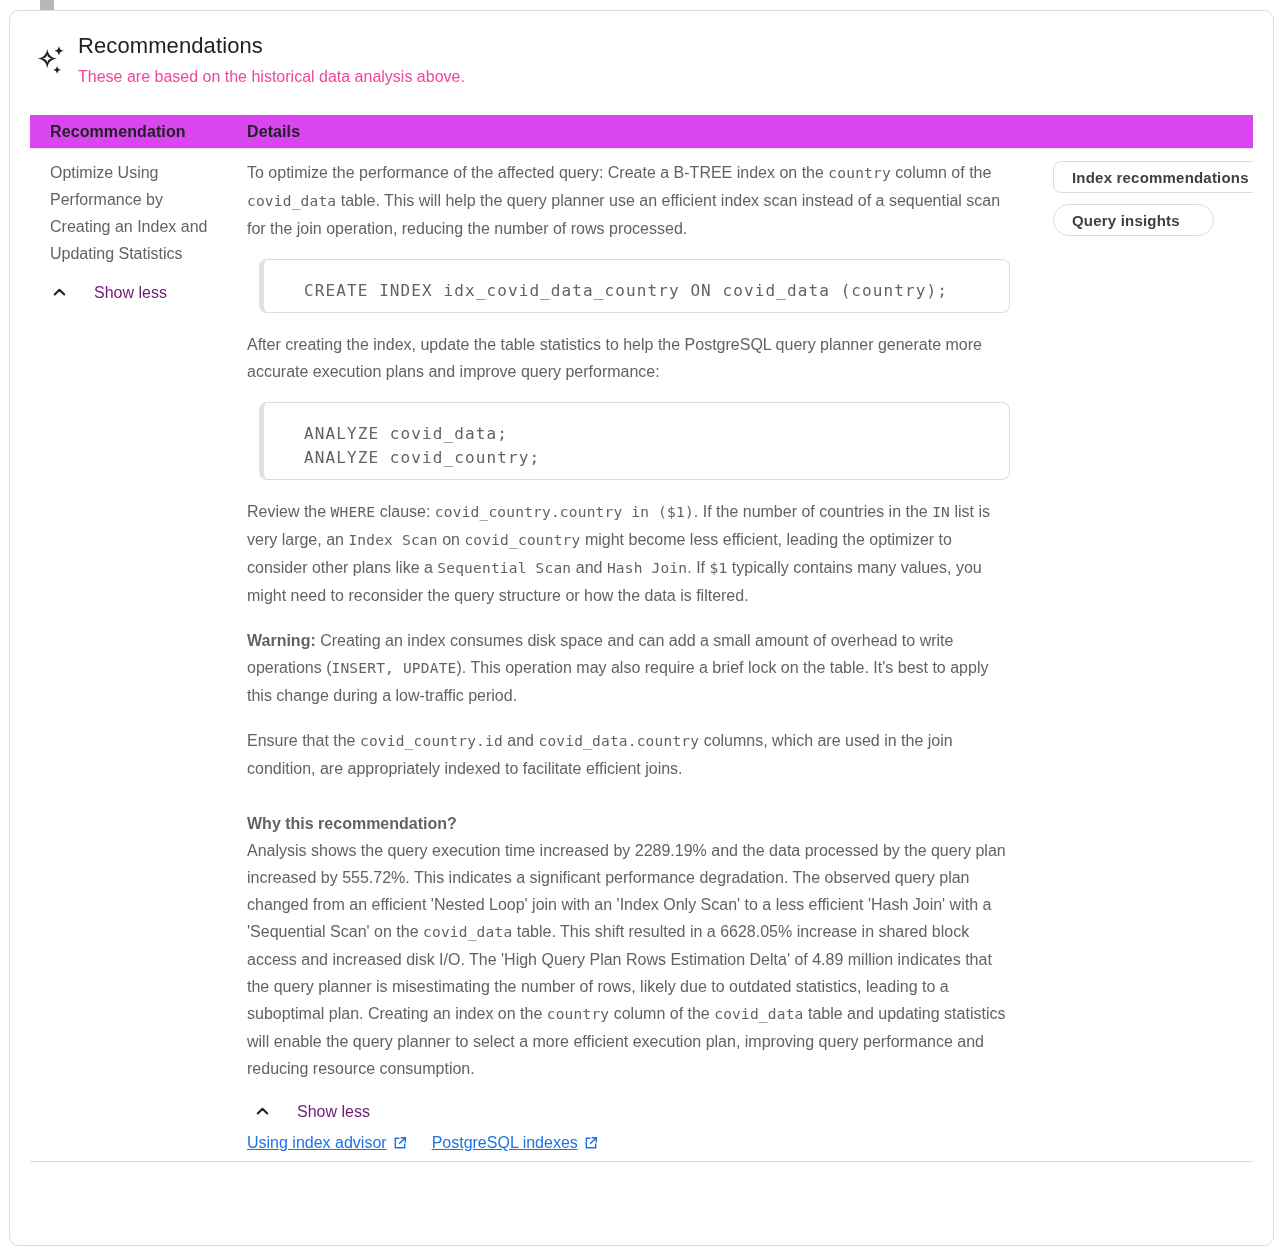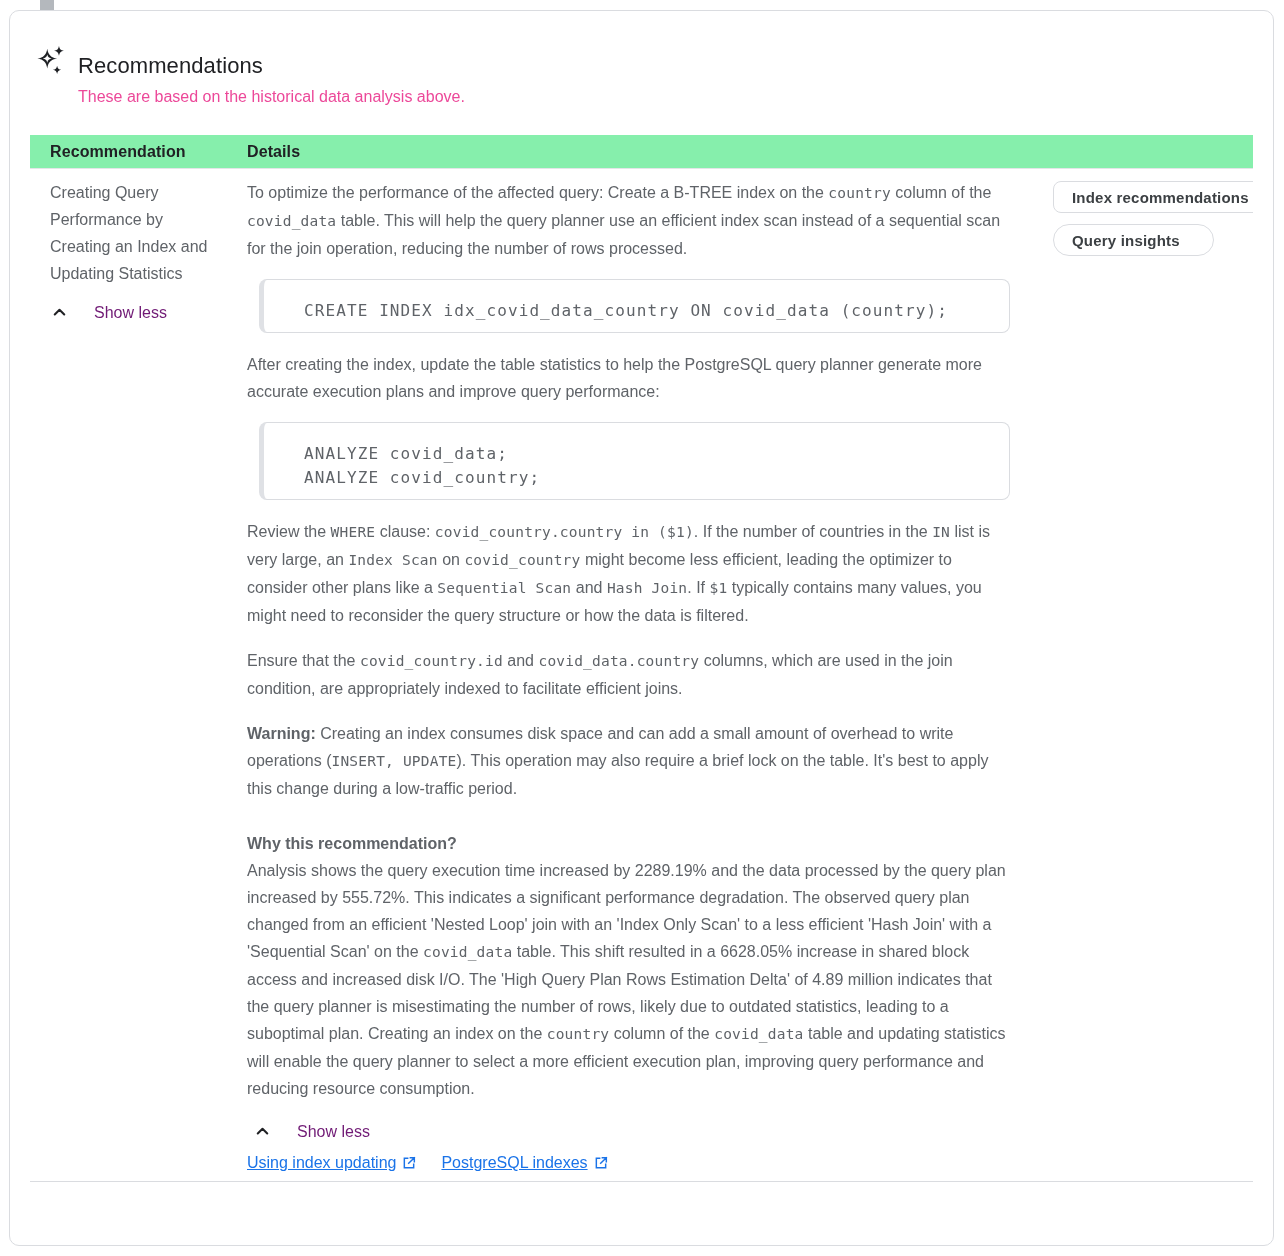--- a/index.html
+++ b/index.html
@@ -22,37 +22,37 @@
     border: 1px solid #dadce0;
     border-radius: 10px;
     overflow: hidden;
   }
   
   .card-header {
     display: flex; align-items: flex-start;
     padding: 20px 0 0 26px;
   }
   .sparkle-wrap { width: 30px; height: 34px; margin-top: 12px; flex: 0 0 auto; }
-  .header-text { margin-left: 12px; margin-top: 20px; }
+  .header-text { margin-left: 12px; }
   .page-title {
     font-size: 22px; color: #202124; font-weight: 400;
     line-height: 30px; letter-spacing: 0.1px;
   }
   .page-subtitle {
     font-size: 16px; color: #ec4899; line-height: 24px; margin-top: 4px;
   }
   
   .table {
     margin: 26px 0 0 20px;
     width: 1223px;
     overflow: hidden;
   }
   .table-header {
     display: grid; grid-template-columns: 217px 1fr;
-    background: #86efac;
+    background: #d946ef;
     height: 34px; align-items: center;
     border-bottom: 1px solid #e3e6e8;
   }
   .th {
     font-size: 16px; font-weight: 700; color: #202124; letter-spacing: 0.1px;
   }
   .th-rec { padding-left: 20px; }
   .table-row {
     display: grid;
     grid-template-columns: 217px 806px 200px;
@@ -161,21 +161,21 @@
   <div class="table">
 
     <div class="table-header">
       <div class="th th-rec">Recommendation</div>
       <div class="th">Details</div>
     </div>
 
     <div class="table-row">
 
       <div class="rec-cell">
-        <div class="rec-title">Creating Query Performance by Creating an Index and Updating Statistics</div>
+        <div class="rec-title">Optimize Using Performance by Creating an Index and Updating Statistics</div>
         <button class="show-less">
           <svg width="19" height="19" viewBox="0 0 24 24">
             <path d="M6 14.5 L12 8.5 L18 14.5" stroke="#202124" stroke-width="2.6" fill="none" stroke-linecap="round" stroke-linejoin="round"></path>
           </svg>
           <span>Show less</span>
         </button>
       </div>
 
       <div class="details-cell">
 
@@ -187,37 +187,37 @@
 
         <div class="para">After creating the index, update the table statistics to help the PostgreSQL query planner generate more accurate execution plans and improve query performance:</div>
 
         <div class="code-block">
           <div class="code-line">ANALYZE covid_data;</div>
           <div class="code-line">ANALYZE covid_country;</div>
         </div>
 
         <div class="para"><span class="seg-text">Review the </span><span class="seg-code">WHERE</span><span class="seg-text"> clause: </span><span class="seg-code">covid_country.country in ($1)</span><span class="seg-text">. If the number of countries in the </span><span class="seg-code">IN</span><span class="seg-text"> list is very large, an </span><span class="seg-code">Index Scan</span><span class="seg-text"> on </span><span class="seg-code">covid_country</span><span class="seg-text"> might become less efficient, leading the optimizer to consider other plans like a </span><span class="seg-code">Sequential Scan</span><span class="seg-text"> and </span><span class="seg-code">Hash Join</span><span class="seg-text">. If </span><span class="seg-code">$1</span><span class="seg-text"> typically contains many values, you might need to reconsider the query structure or how the data is filtered.</span></div>
 
+        <div class="para"><span class="seg-bold">Warning:</span><span class="seg-text"> Creating an index consumes disk space and can add a small amount of overhead to write operations (</span><span class="seg-code">INSERT, UPDATE</span><span class="seg-text">). This operation may also require a brief lock on the table. It's best to apply this change during a low-traffic period.</span></div>
+
         <div class="para"><span class="seg-text">Ensure that the </span><span class="seg-code">covid_country.id</span><span class="seg-text"> and </span><span class="seg-code">covid_data.country</span><span class="seg-text"> columns, which are used in the join condition, are appropriately indexed to facilitate efficient joins.</span></div>
-
-        <div class="para"><span class="seg-bold">Warning:</span><span class="seg-text"> Creating an index consumes disk space and can add a small amount of overhead to write operations (</span><span class="seg-code">INSERT, UPDATE</span><span class="seg-text">). This operation may also require a brief lock on the table. It's best to apply this change during a low-traffic period.</span></div>
 
         <div class="why-heading">Why this recommendation?</div>
         <div class="why-body para" style="margin-top:0;"><span class="seg-text">Analysis shows the query execution time increased by 2289.19% and the data processed by the query plan increased by 555.72%. This indicates a significant performance degradation. The observed query plan changed from an efficient 'Nested Loop' join with an 'Index Only Scan' to a less efficient 'Hash Join' with a 'Sequential Scan' on the </span><span class="seg-code">covid_data</span><span class="seg-text"> table. This shift resulted in a 6628.05% increase in shared block access and increased disk I/O. The 'High Query Plan Rows Estimation Delta' of 4.89 million indicates that the query planner is misestimating the number of rows, likely due to outdated statistics, leading to a suboptimal plan. Creating an index on the </span><span class="seg-code">country</span><span class="seg-text"> column of the </span><span class="seg-code">covid_data</span><span class="seg-text"> table and updating statistics will enable the query planner to select a more efficient execution plan, improving query performance and reducing resource consumption.</span></div>
 
         <button class="show-less details-show-less">
           <svg width="19" height="19" viewBox="0 0 24 24">
             <path d="M6 14.5 L12 8.5 L18 14.5" stroke="#202124" stroke-width="2.6" fill="none" stroke-linecap="round" stroke-linejoin="round"></path>
           </svg>
           <span>Show less</span>
         </button>
 
         <div class="links-row">
           <a class="doc-link">
-            <span>Using index updating</span>
+            <span>Using index advisor</span>
             <svg width="16" height="16" viewBox="0 0 24 24">
               <path d="M5 5 H10 M5 5 V19 H19 V14 M14 4 H20 V10 M20 4 L11.5 12.5" stroke="#1a73e8" stroke-width="2.2" fill="none" stroke-linecap="square"></path>
             </svg>
           </a>
           <a class="doc-link">
             <span>PostgreSQL indexes</span>
             <svg width="16" height="16" viewBox="0 0 24 24">
               <path d="M5 5 H10 M5 5 V19 H19 V14 M14 4 H20 V10 M20 4 L11.5 12.5" stroke="#1a73e8" stroke-width="2.2" fill="none" stroke-linecap="square"></path>
             </svg>
           </a>

